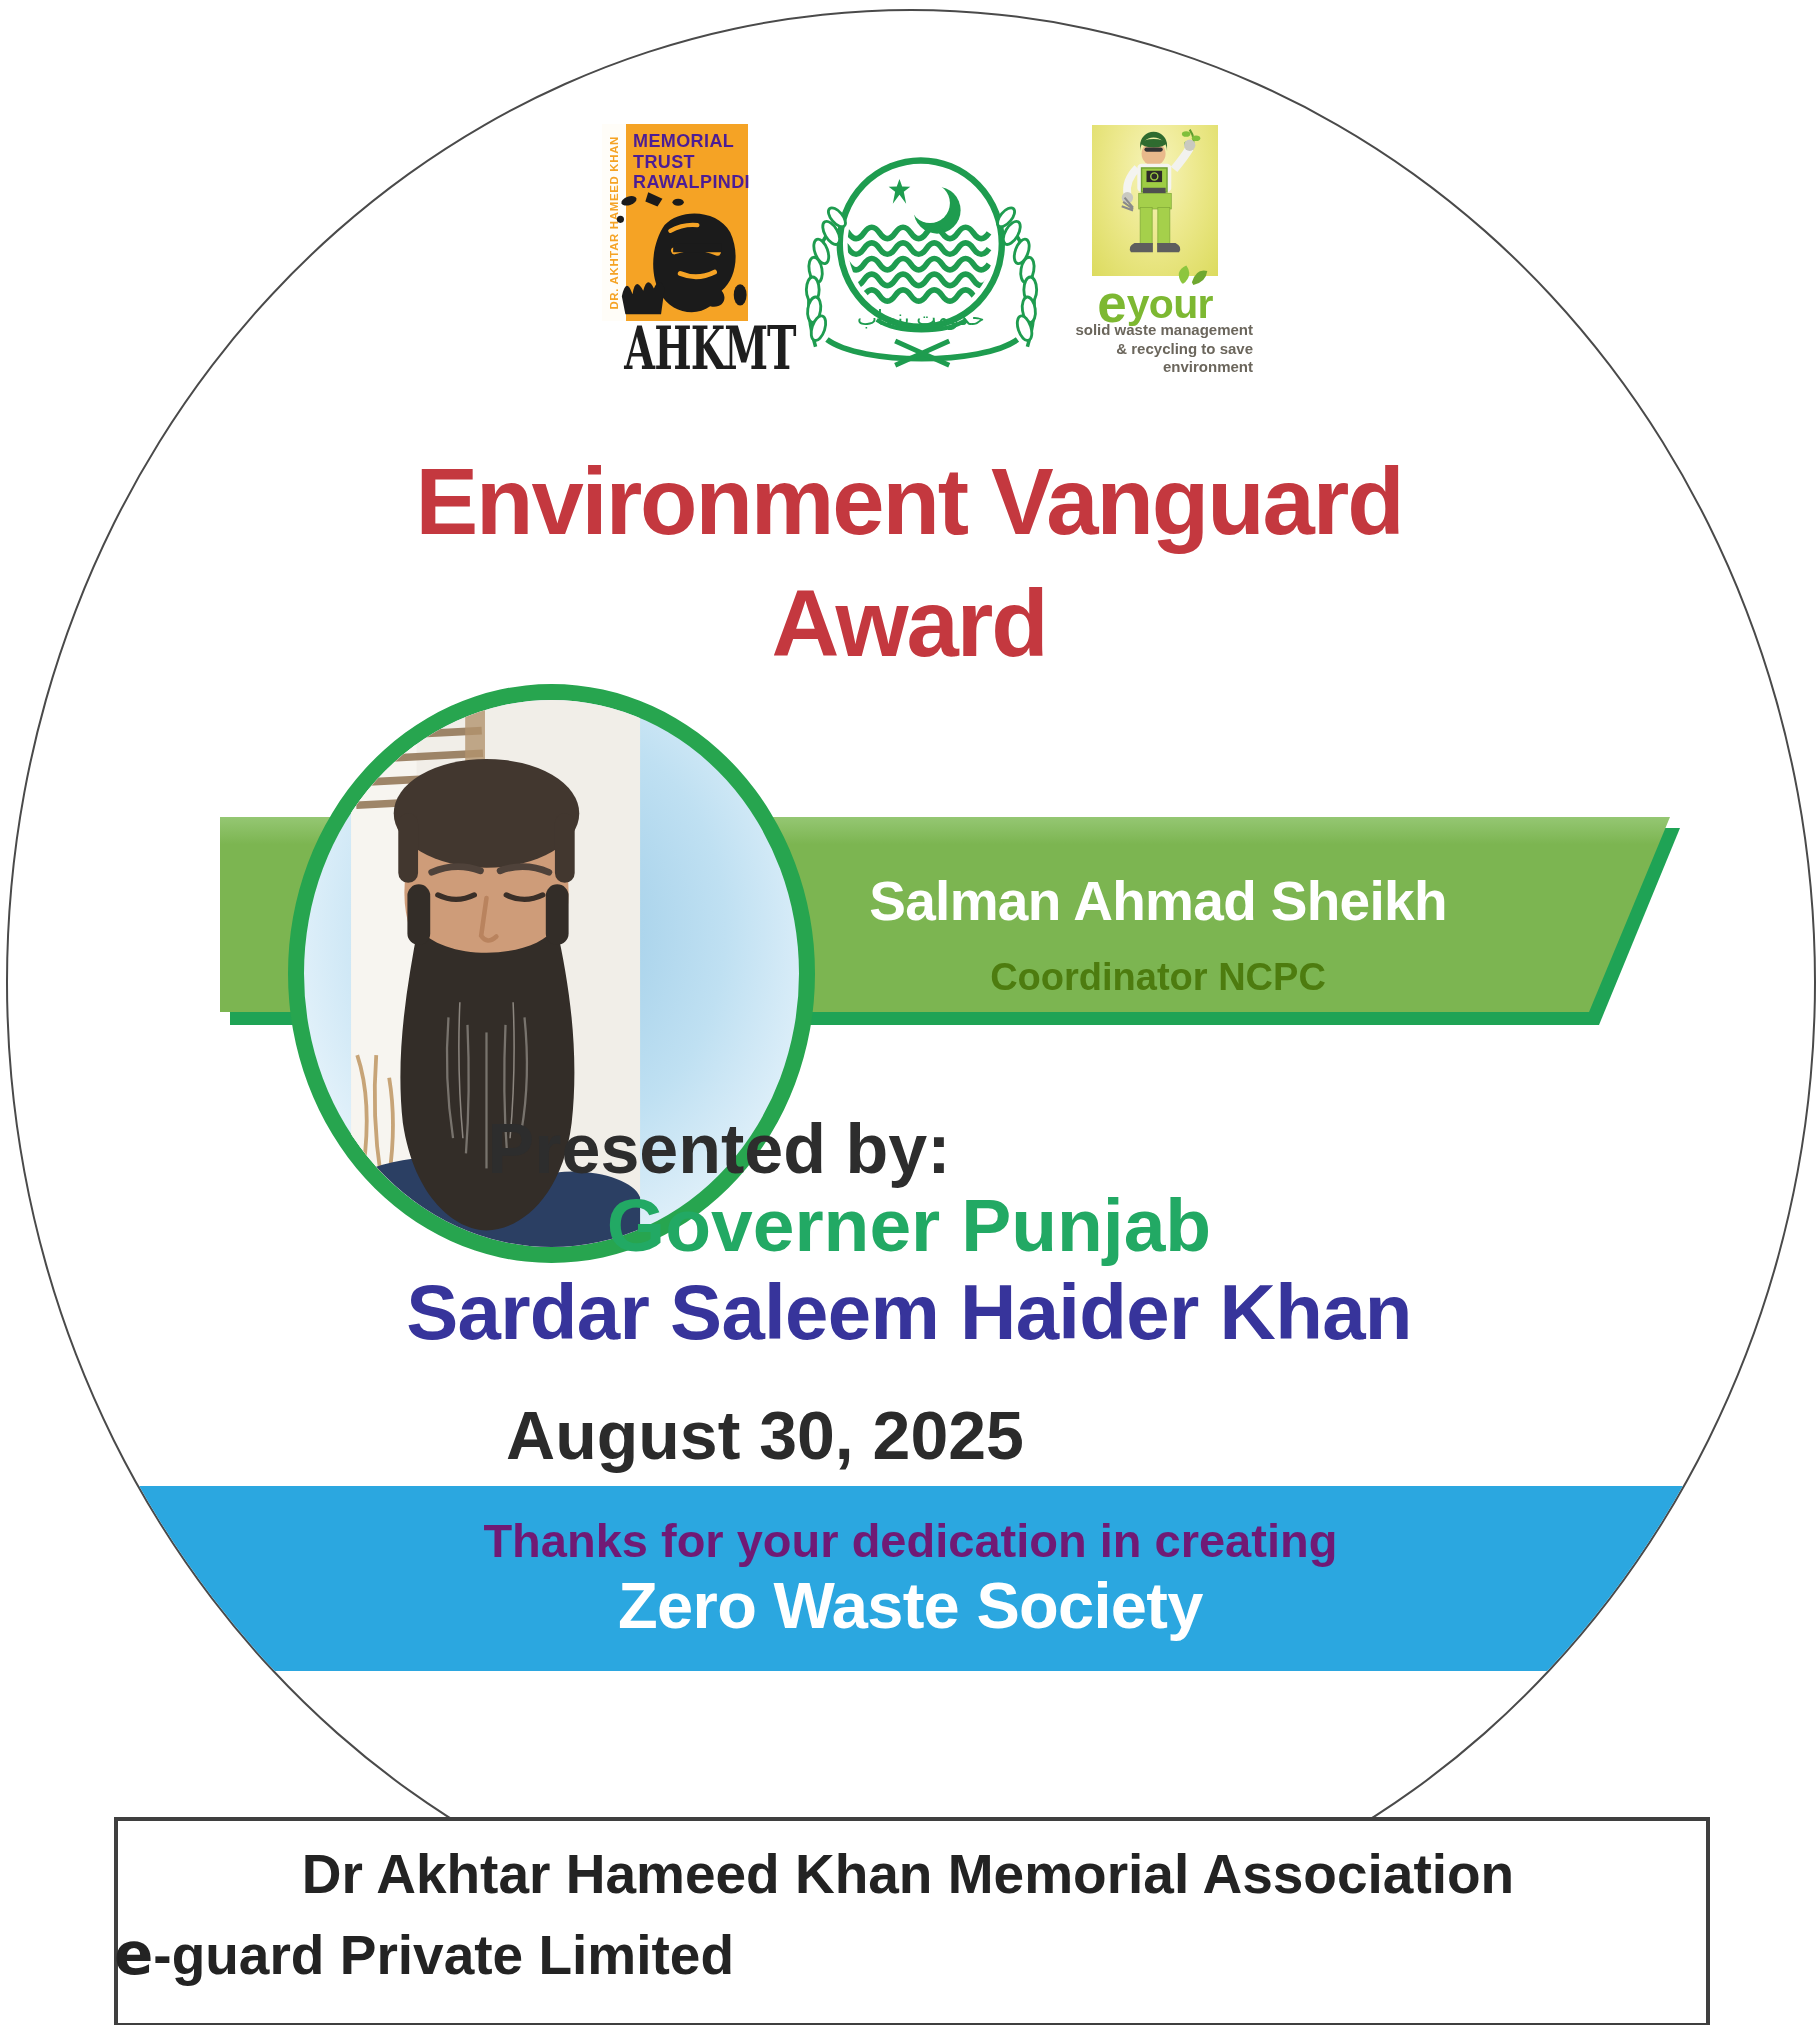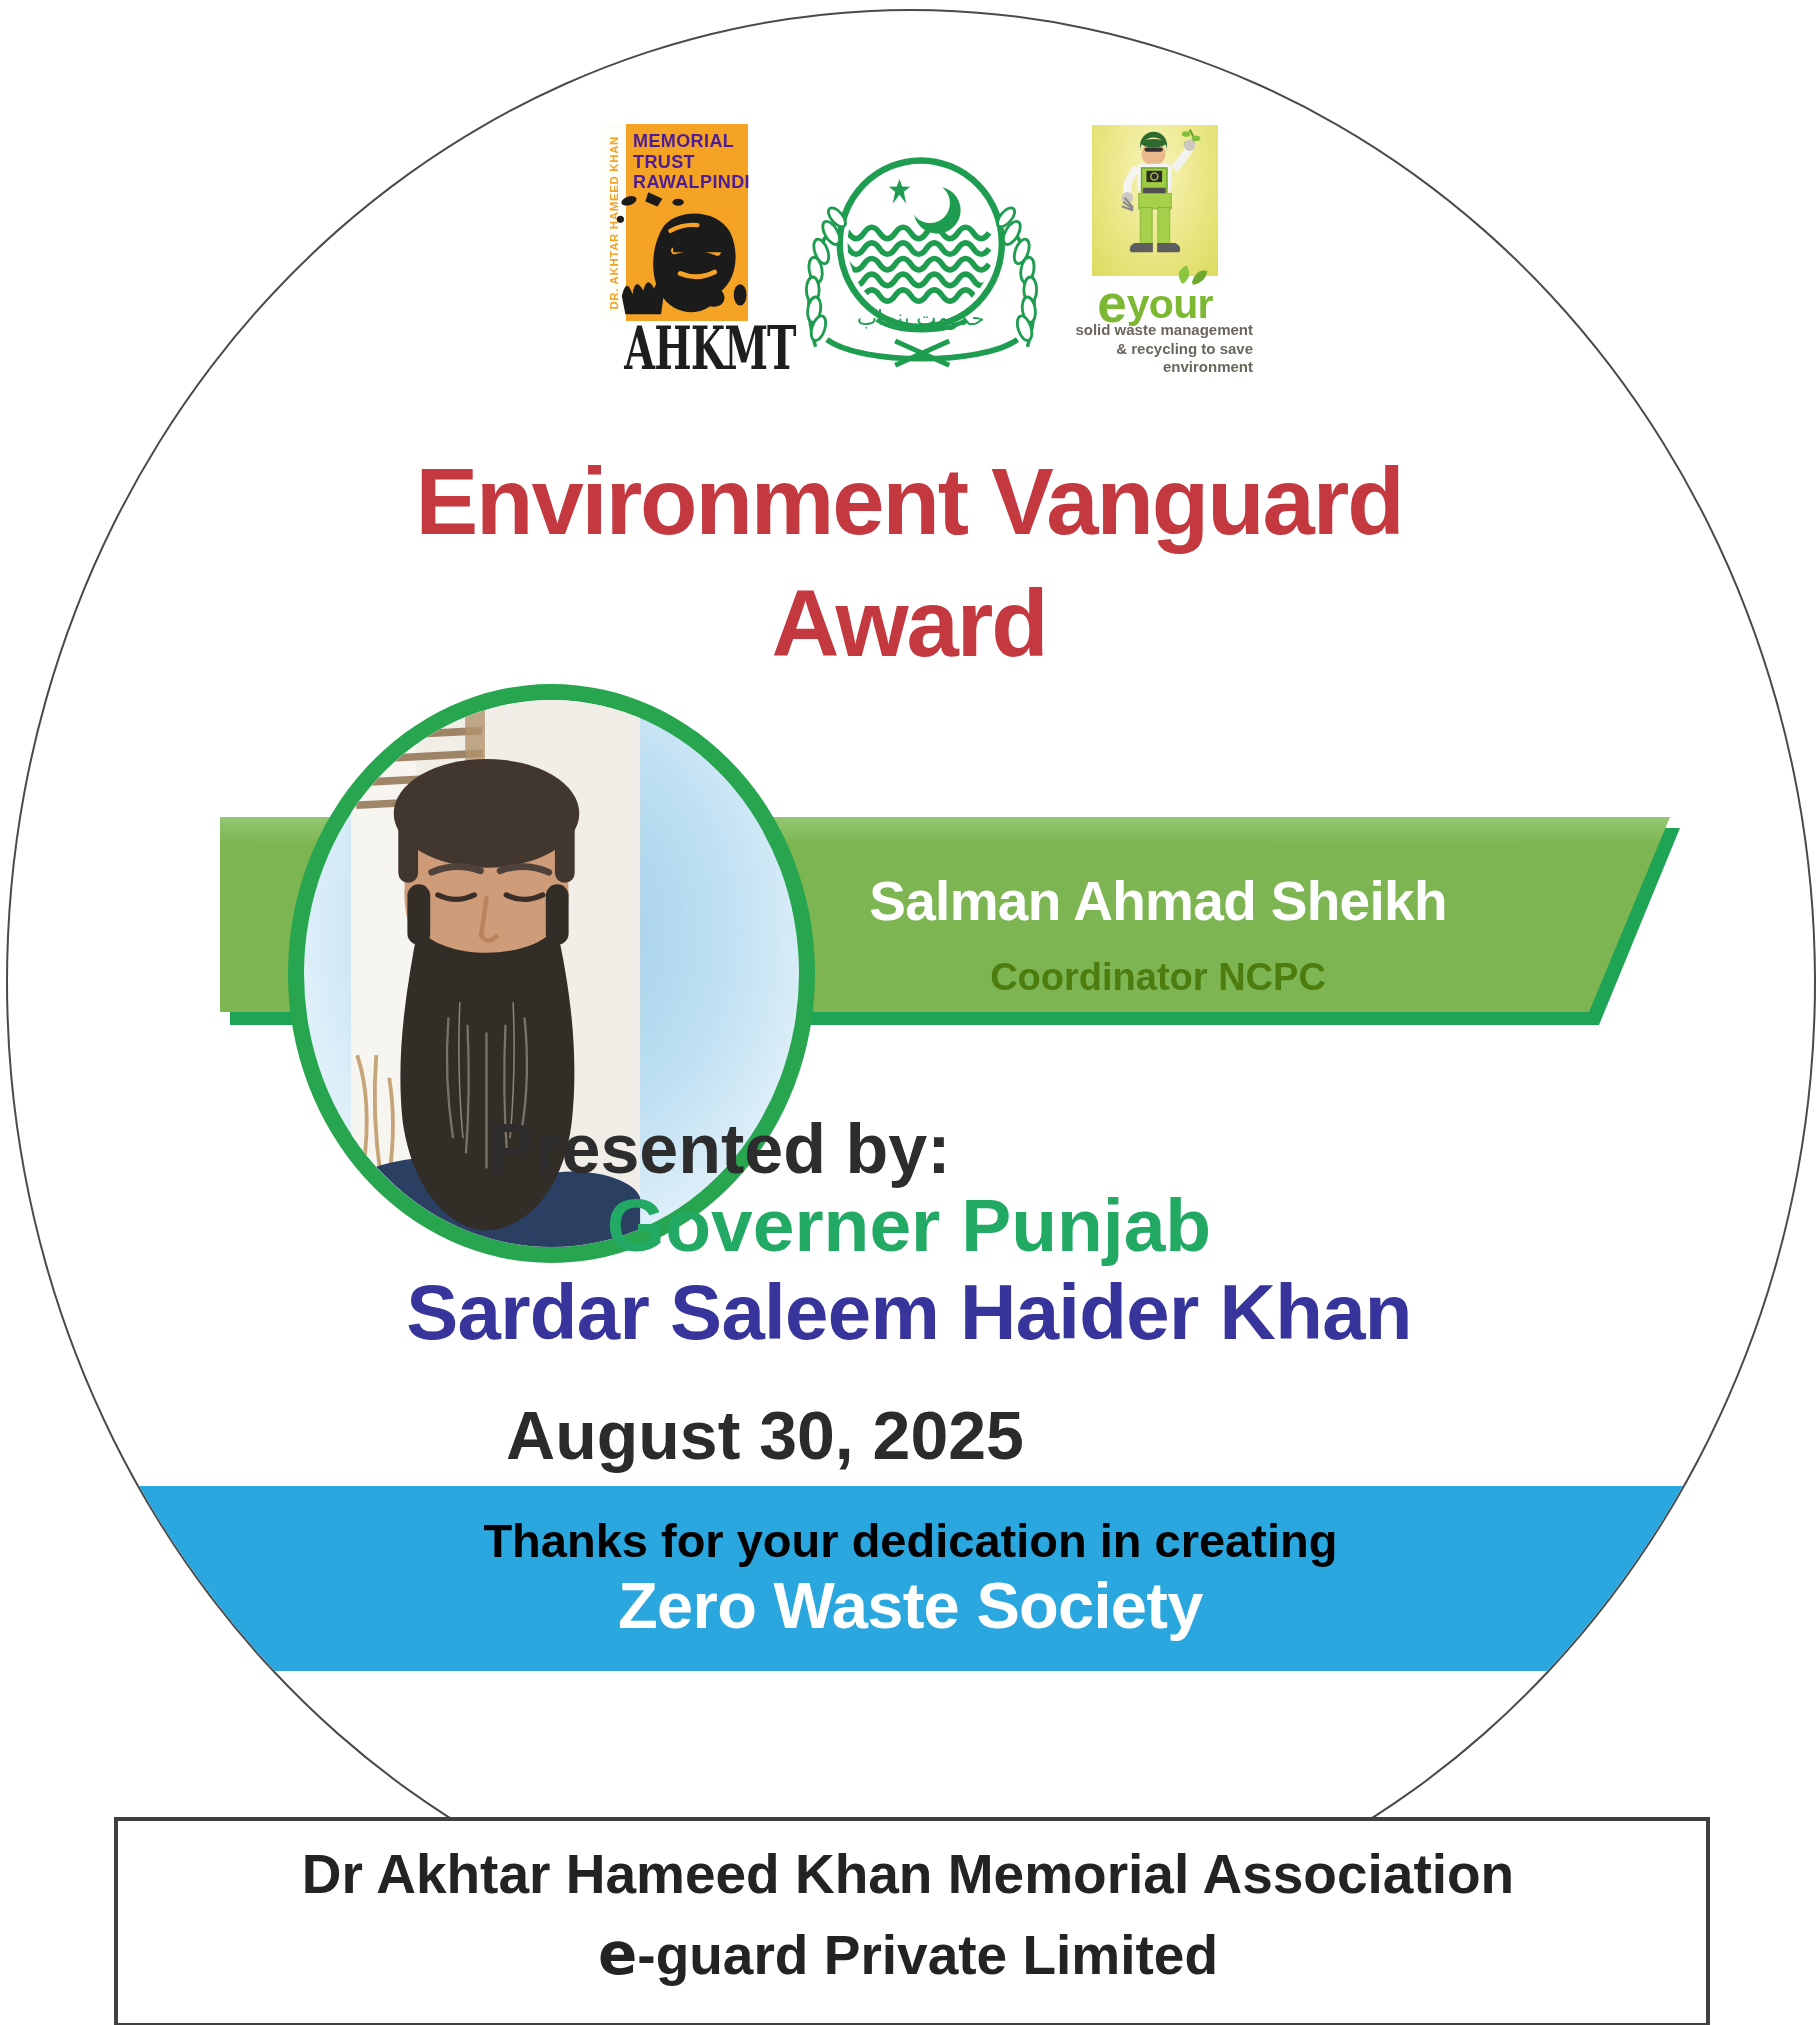--- a/index.html
+++ b/index.html
@@ -6,21 +6,21 @@
   .page{position:relative;width:1818px;height:2025px;background:#ffffff;overflow:hidden;
         font-family:"Liberation Sans",sans-serif;}
   .abs{position:absolute;}
 
   
   .badge-ellipse{left:5.7px;top:8.5px;width:1806px;height:1942px;border:2.1px solid #4A4A4A;
                  border-radius:50%;overflow:hidden;background:#ffffff;}
 
   
   .thanks-band{position:absolute;left:-4.3px;top:1475px;width:1814px;height:185px;background:#2BA7E0;}
-  .thanks-l1{position:absolute;top:31px;left:0;width:100%;text-align:center;color:#000000;
+  .thanks-l1{position:absolute;top:31px;left:0;width:100%;text-align:center;color:#701a75;
              font-weight:bold;font-size:47px;line-height:1;}
   .thanks-l2{position:absolute;top:87px;left:0;width:100%;text-align:center;color:#ffffff;
              font-weight:bold;font-size:65px;line-height:1;letter-spacing:-0.7px;}
 
   
   .ahkmt-box{left:602px;top:124px;width:146px;height:197px;background:#F5A325;}
   .ahkmt-strip{position:absolute;left:0;top:0;width:24px;height:197px;background:#FFFDF8;
                display:flex;align-items:center;justify-content:center;}
   .ahkmt-strip span{writing-mode:vertical-rl;transform:rotate(180deg);font-size:11.4px;font-weight:bold;
                     color:#F5A325;letter-spacing:0.7px;white-space:nowrap;}
@@ -76,21 +76,21 @@
             font-size:75px;line-height:1;}
   .presenter-name{left:0;top:1273px;width:1818px;text-align:center;color:#37349B;font-weight:bold;
             font-size:78px;line-height:1;letter-spacing:-0.7px;}
   .event-date{left:0;top:1401px;width:1530px;text-align:center;color:#2B2B2B;font-weight:bold;
             font-size:68px;line-height:1;}
 
   
   .footer-box{left:114px;top:1817px;width:1588px;height:202px;background:#ffffff;border:4.3px solid #3F3F3F;}
   .footer-l1{left:114px;top:1847px;width:1588px;text-align:center;color:#232323;font-weight:bold;
             font-size:55px;line-height:1;}
-  .footer-l2{left:114px;top:1925px;width:1588px;text-align:center;color:#232323;font-weight:bold;
+  .footer-l2{left:114px;top:1925px;width:1588px;color:#232323;font-weight:bold;
             font-size:55px;line-height:1;}
   .footer-e{font-family:"DejaVu Sans",sans-serif;font-size:58px;font-weight:bold;}
 </style>
 </head>
 <body>
 
 <div class="page">
 
   <div class="abs badge-ellipse">
     <div class="thanks-band">

